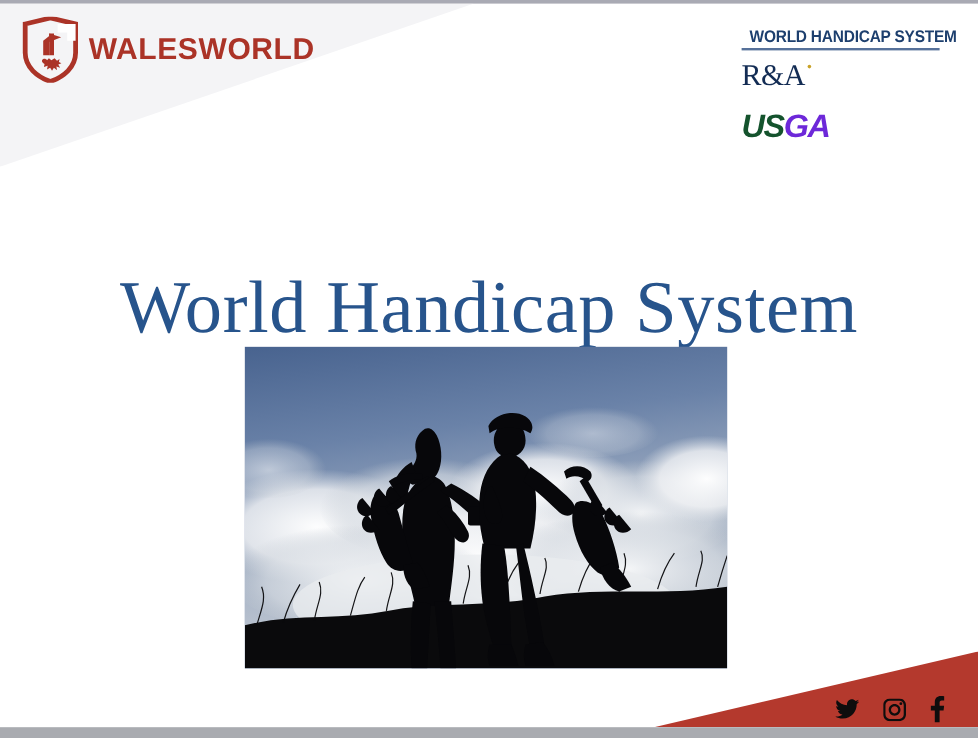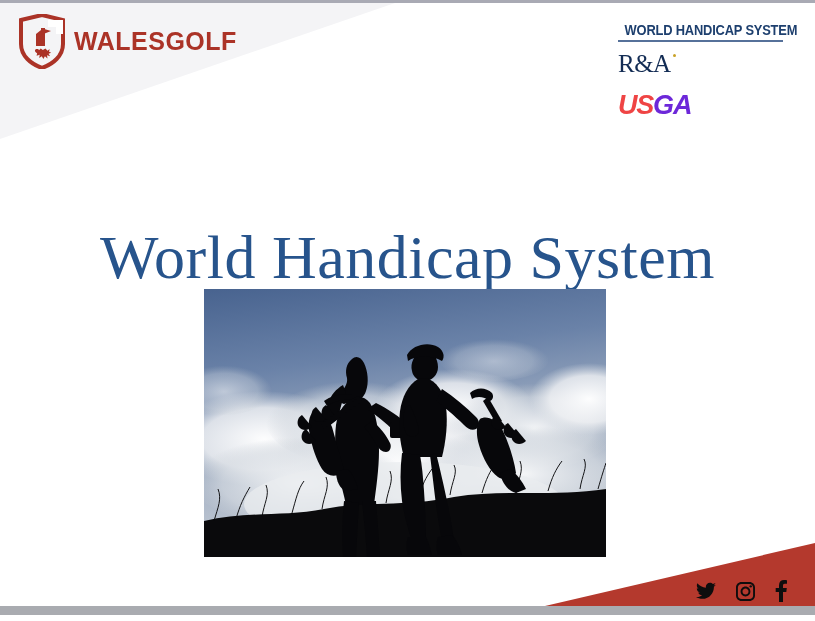--- a/index.html
+++ b/index.html
@@ -123,21 +123,21 @@
     background: #c9a227;
   }
   .usga {
     font-family: "Liberation Sans", sans-serif;
     font-size: 27px;
     font-weight: 700;
     letter-spacing: -1.2px;
     line-height: 1;
     font-style: italic;
   }
-  .usga .us { color: #ef4444; margin-top: 15px; }
+  .usga .us { color: #14532d; margin-top: 15px; }
   .usga .ga { color: #6d28d9; }
   
   .slide-title {
     position: absolute;
     left: 0; top: 222px;
     width: 815px;
     text-align: center;
     font-family: "Liberation Serif", serif;
     font-size: 62px;
     font-weight: 400;
@@ -181,21 +181,21 @@
       <path d="M23 14 L33 17 L23 21 Z" fill="#ab3327"></path>
       <path d="M18 20 L23 16 L23 32 L18 32 Z" fill="#ab3327"></path>
       <g fill="#ab3327" transform="translate(16,33) scale(0.52)">
         <path d="M6 12 C2 10 0 6 4 4 C6 3 9 4 10 6 L13 3 L17 6 L22 3 L26 7 L30 4 L29 9
                  L33 11 L28 13 L31 18 L25 16 L26 22 L21 18 L18 23 L15 18 L10 21 L11 15
                  L5 17 Z"></path>
       </g>
     </svg>
     <div class="wales-wordmark">
       <span>WALES</span>
-      <span>GOLF</span>
+      <span>WORLD</span>
     </div>
   </div>
 
   <div class="whs-logo">
     <div class="whs-title">WORLD HANDICAP SYSTEM</div>
     <div class="whs-rule"></div>
     <div class="whs-marks">
       <div class="rna">
         <span>R&amp;A</span>
         <span class="dot"></span>

